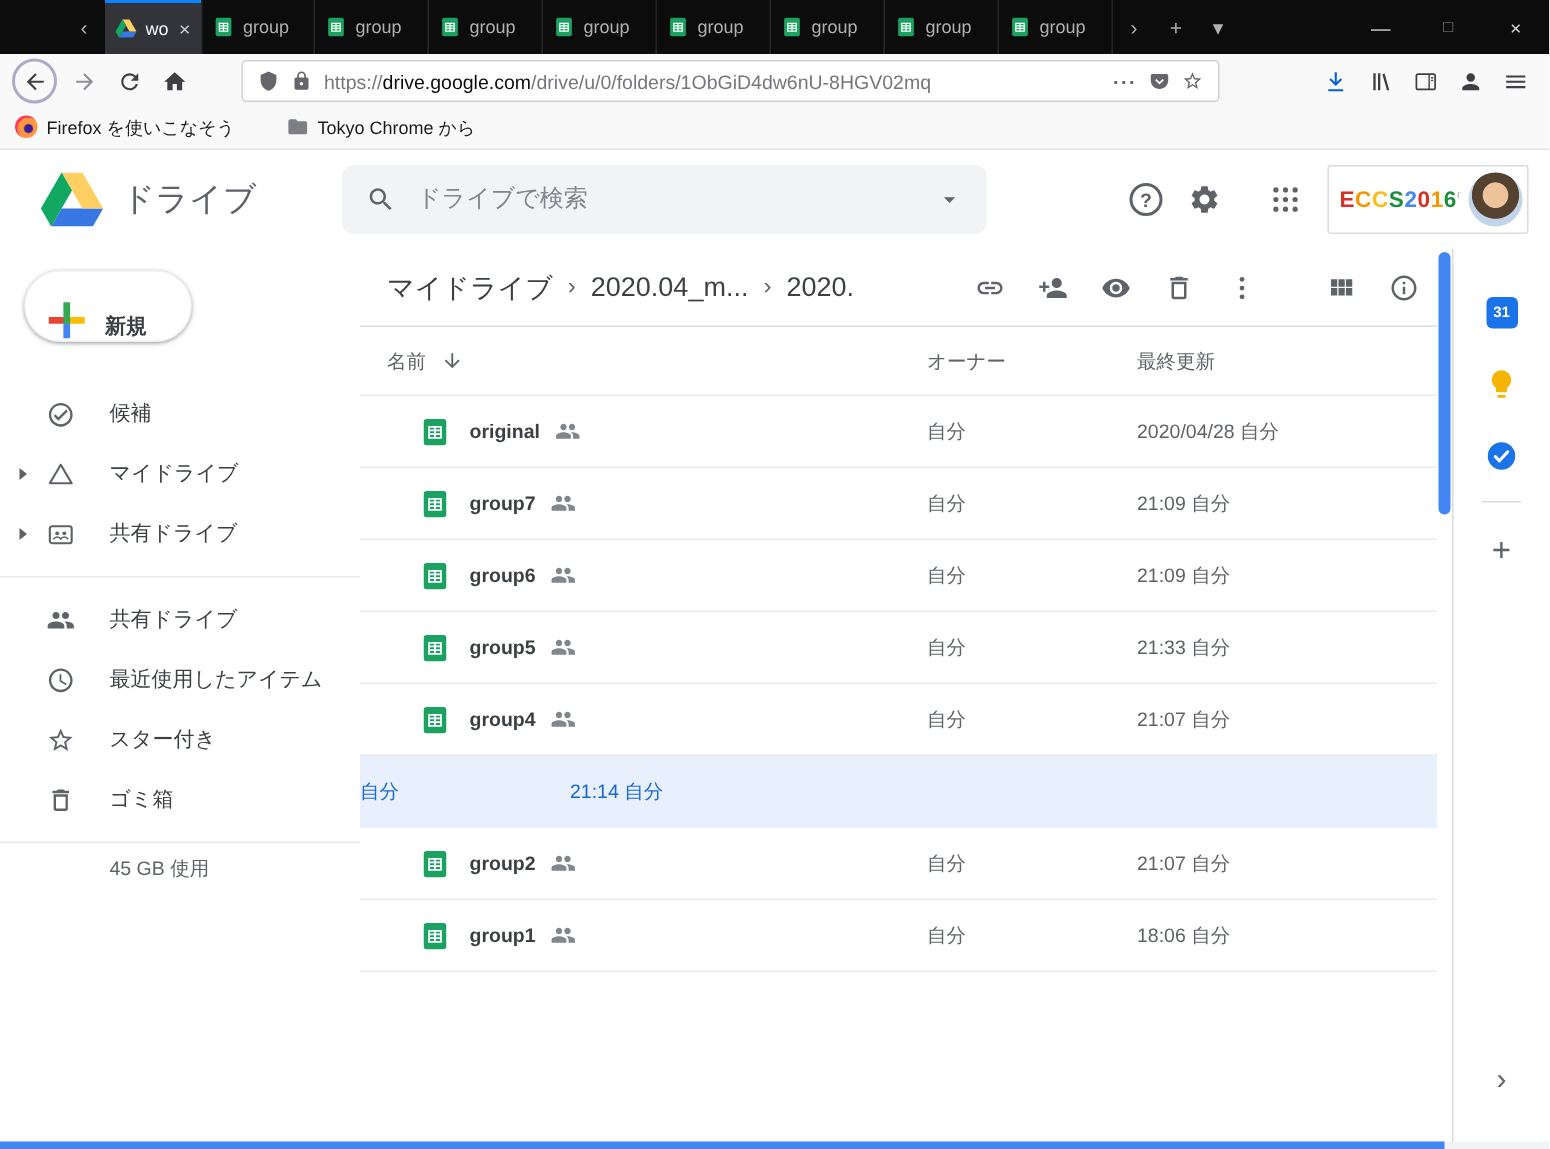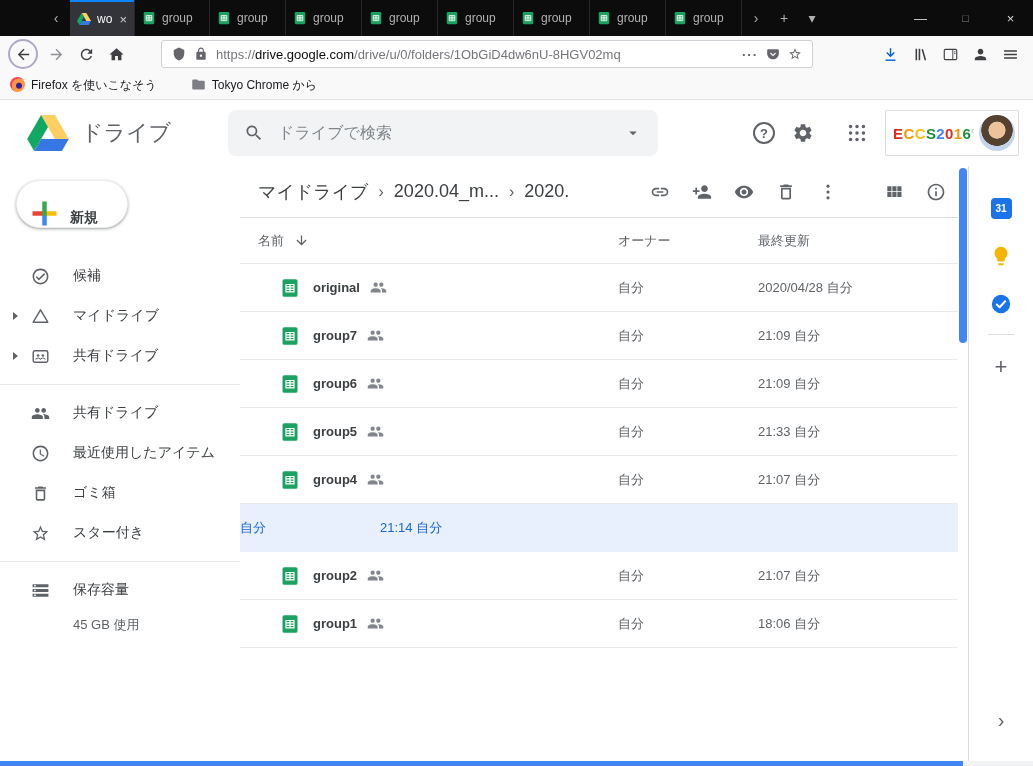--- a/index.html
+++ b/index.html
@@ -463,42 +463,34 @@
             <span class="side-icon" style="display: inline-flex;">
               <svg viewBox="0 0 24 24" width="100%" height="100%" fill="currentColor">
                 <path d="M11.99 2C6.47 2 2 6.48 2 12s4.47 10 9.99 10C17.52 22 22 17.52 22 12S17.52 2 11.99 2zM12 20c-4.42 0-8-3.58-8-8s3.58-8 8-8 8 3.58 8 8-3.58 8-8 8zm.5-13H11v6l5.25 3.15.75-1.23-4.5-2.67z"></path>
               </svg>
             </span>
             <span class="side-label">最近使用したアイテム</span>
           </div>
           <div class="side-item">
             <span class="side-icon" style="display: inline-flex;">
               <svg viewBox="0 0 24 24" width="100%" height="100%" fill="currentColor">
+                <path d="M22 9.24l-7.19-.62L12 2 9.19 8.63 2 9.24l5.46 4.73L5.82 21 12 17.27 18.18 21l-1.63-7.03L22 9.24zM12 15.4l-3.76 2.27 1-4.28-3.32-2.88 4.38-.38L12 6.1l1.71 4.04 4.38.38-3.32 2.88 1 4.28L12 15.4z"></path>
+              </svg>
+            </span>
+            <span class="side-label">スター付き</span>
+          </div>
+          <div class="side-item">
+            <span class="side-icon" style="display: inline-flex;">
+              <svg viewBox="0 0 24 24" width="100%" height="100%" fill="currentColor">
                 <path d="M16 9v10H8V9h8m-1.5-6h-5l-1 1H5v2h14V4h-3.5l-1-1zM18 7H6v12c0 1.1.9 2 2 2h8c1.1 0 2-.9 2-2V7z"></path>
               </svg>
             </span>
             <span class="side-label">ゴミ箱</span>
           </div>
-          <div class="side-item">
-            <span class="side-icon" style="display: inline-flex;">
-              <svg viewBox="0 0 24 24" width="100%" height="100%" fill="currentColor">
-                <path d="M22 9.24l-7.19-.62L12 2 9.19 8.63 2 9.24l5.46 4.73L5.82 21 12 17.27 18.18 21l-1.63-7.03L22 9.24zM12 15.4l-3.76 2.27 1-4.28-3.32-2.88 4.38-.38L12 6.1l1.71 4.04 4.38.38-3.32 2.88 1 4.28L12 15.4z"></path>
-              </svg>
-            </span>
-            <span class="side-label">スター付き</span>
-          </div>
           <div class="side-divider"></div>
-          <div class="side-item">
-            <span class="side-icon" style="display: inline-flex;">
-              <svg viewBox="0 0 24 24" width="100%" height="100%" fill="currentColor">
-                <path d="M2 20h20v-4H2v4zm2-3h2v2H4v-2zM2 4v4h20V4H2zm4 3H4V5h2v2zm-4 7h20v-4H2v4zm2-3h2v2H4v-2z"></path>
-              </svg>
-            </span>
-            <span class="side-label">保存容量</span>
-          </div>
         </div>
       <div class="storage-used">45 GB 使用</div>
     </div>
 
     <div class="content">
       <div class="toolbar">
         <div class="breadcrumb">
             <span class="crumb">マイドライブ</span>
             <span class="crumb-sep">›</span>
             <span class="crumb">2020.04_m...</span>

